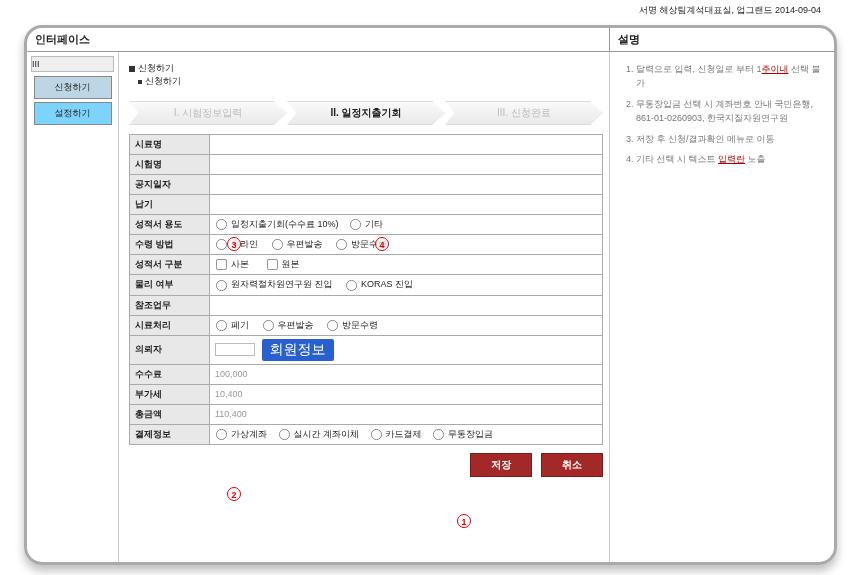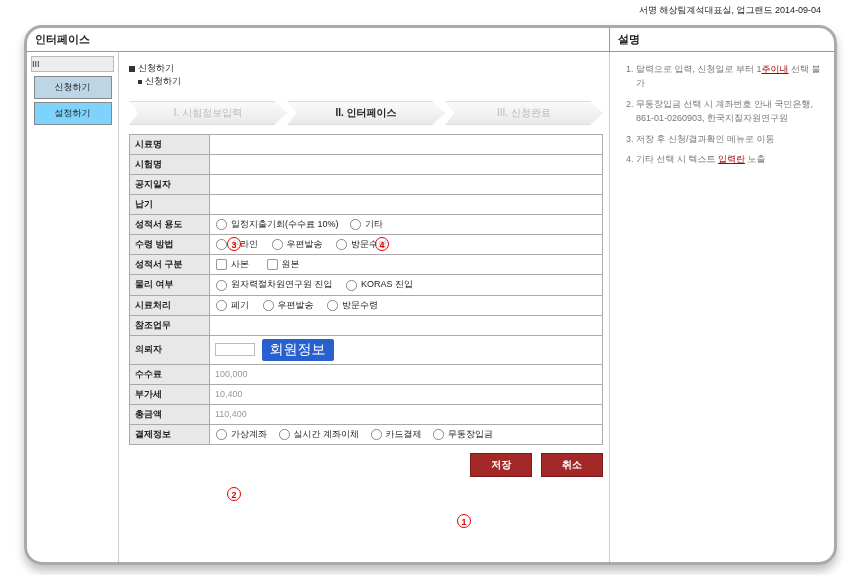--- a/index.html
+++ b/index.html
@@ -196,21 +196,21 @@
     </div>
 
     <div class="main">
       <div class="crumbs">
         <span class="crumb-icon"></span><span>신청하기</span><br>
         <span class="crumb-icon2"></span><span>신청하기</span>
       </div>
 
       <div class="stepbar">
         <div class="step">I. 시험정보입력</div>
-        <div class="step active">II. 인터페이스</div>
+        <div class="step active">II. 일정지출기회</div>
         <div class="step">III. 신청완료</div>
       </div>
 
       <table class="form">
         <tbody>
             <tr>
               <td class="lab">시료명</td>
               <td></td>
             </tr>
         <tr>
@@ -248,31 +248,31 @@
           </td>
         </tr>
         <tr>
           <td class="lab">물리 여부</td>
           <td>
             <input type="radio" name="ph" style=""><span>원자력절차원연구원 진입</span>
             <input type="radio" name="ph" style="margin-left: 10px;"><span>KORAS 진입</span>
           </td>
         </tr>
         <tr>
+              <td class="lab">참조업무</td>
+              <td></td>
+            </tr>
+        <tr>
           <td class="lab">시료처리</td>
           <td>
             <input type="radio" name="sp" style=""><span>폐기</span>
             <input type="radio" name="sp" style="margin-left: 10px;"><span>우편발송</span>
             <input type="radio" name="sp" style="margin-left: 10px;"><span>방문수령</span>
           </td>
         </tr>
-        <tr>
-              <td class="lab">참조업무</td>
-              <td></td>
-            </tr>
         <tr>
           <td class="lab">의뢰자</td>
           <td>
             <input type="text" class="txtin" style="width: 40px;">
             <span class="chip">회원정보</span>
           </td>
         </tr>
         <tr>
               <td class="lab">수수료</td>
               <td style="color:#999">100,000</td>

